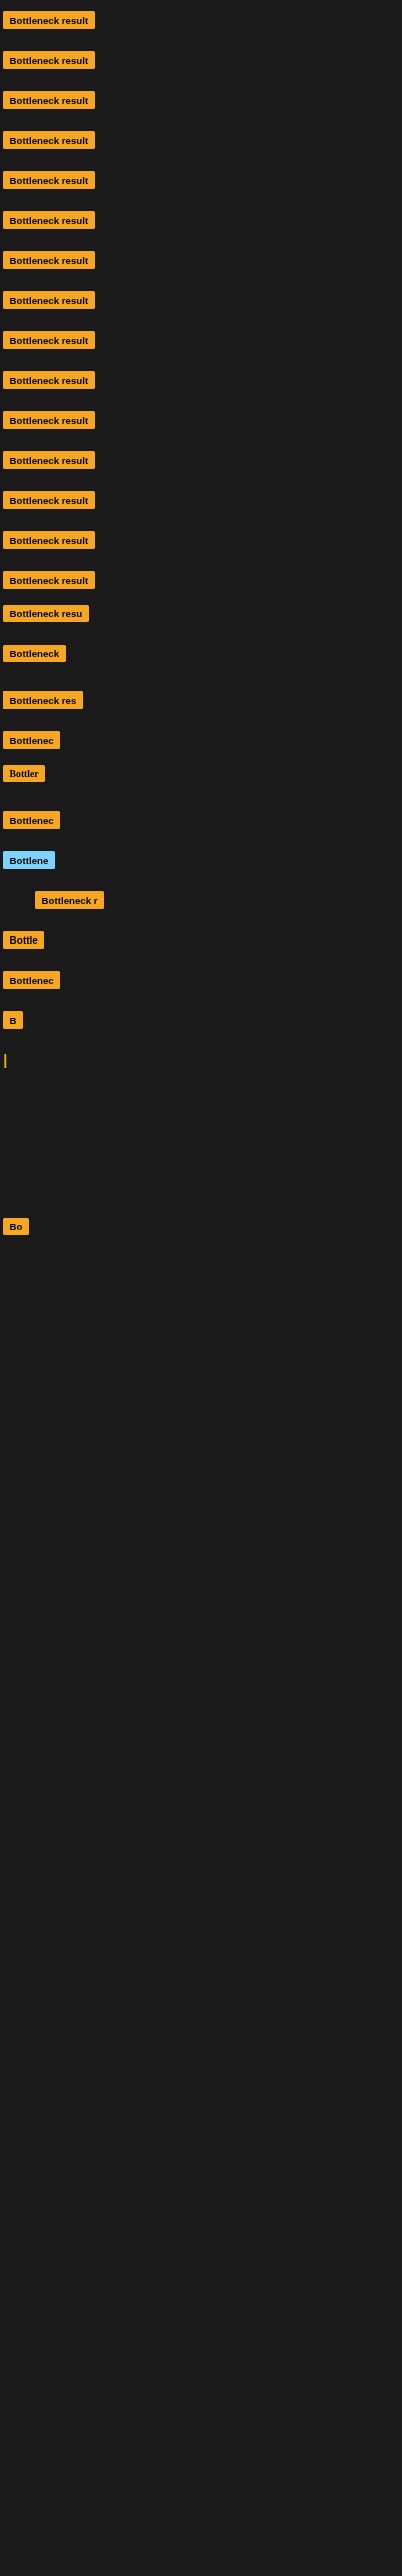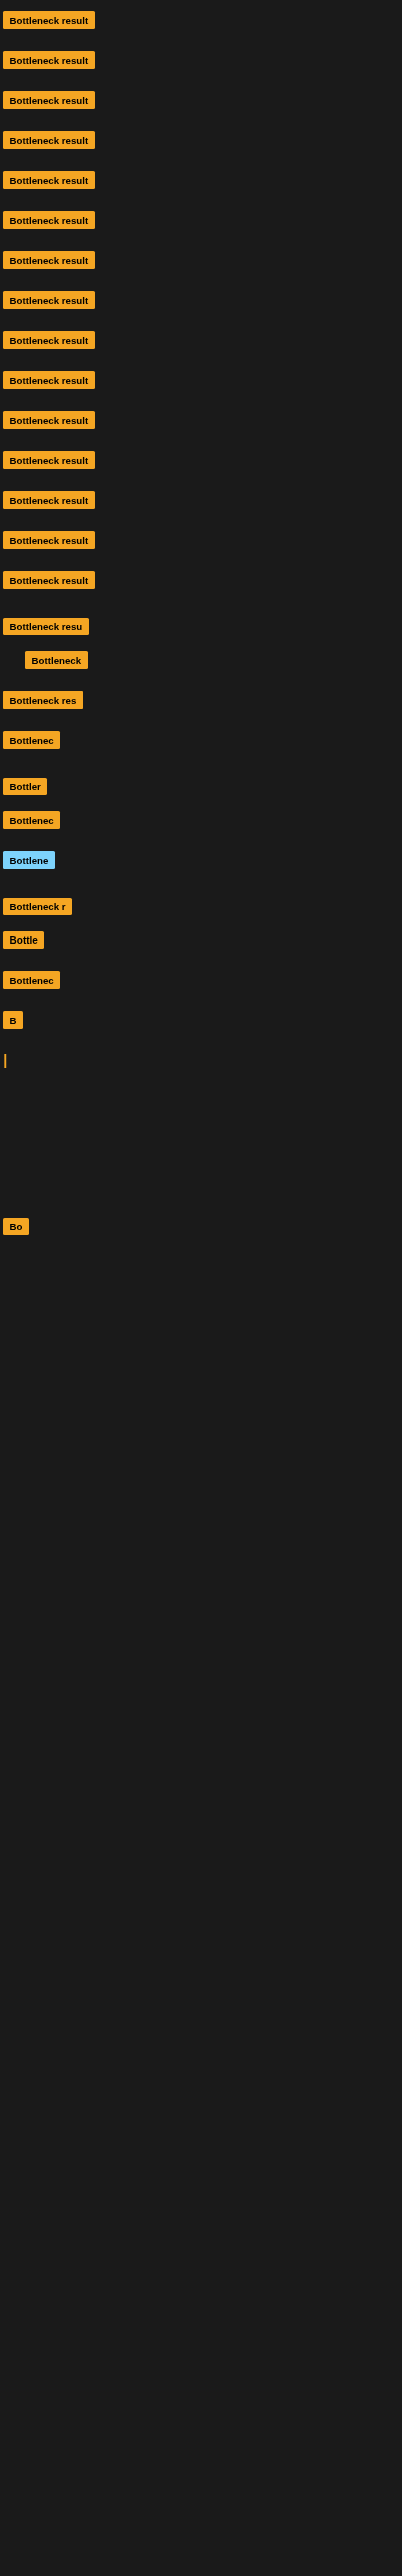--- a/index.html
+++ b/index.html
@@ -61,42 +61,42 @@
       </div>
       <div style="padding: 4.8px 3.2px; display: flex; align-items: center; min-height: 40px;">
         <span style="background-color: rgb(245, 166, 35); color: rgb(0, 0, 0); font-size: 9.7px; font-weight: bold; padding: 3.2px 6.4px; display: inline-block; border-radius: 1.6px; white-space: nowrap; overflow: hidden; cursor: pointer;">Bottleneck result</span>
       </div>
       <div style="padding: 4.8px 3.2px; display: flex; align-items: center; min-height: 40px;">
         <span style="background-color: rgb(245, 166, 35); color: rgb(0, 0, 0); font-size: 9.7px; font-weight: bold; padding: 3.2px 6.4px; display: inline-block; border-radius: 1.6px; white-space: nowrap; overflow: hidden; cursor: pointer;">Bottleneck result</span>
       </div>
       <div style="padding: 4.8px 3.2px; display: flex; align-items: center; min-height: 40px;">
         <span style="background-color: rgb(245, 166, 35); color: rgb(0, 0, 0); font-size: 9.7px; font-weight: bold; padding: 3.2px 6.4px; display: inline-block; border-radius: 1.6px; white-space: nowrap; overflow: hidden; cursor: pointer;">Bottleneck result</span>
       </div>
-      <div style="padding: 4.8px 3.2px; display: flex; align-items: flex-end; min-height: 40px;">
+      <div style="padding: 4.8px 3.2px; display: flex; align-items: flex-start; min-height: 40px;">
         <span style="background-color: rgb(245, 166, 35); color: rgb(0, 0, 0); font-size: 9.7px; font-weight: bold; padding: 3.2px 6.4px; display: inline-block; border-radius: 1.6px; white-space: nowrap; overflow: hidden; cursor: pointer;">Bottleneck resu</span>
       </div>
-      <div style="padding: 4.8px 3.2px; display: flex; align-items: center; min-height: 40px; margin-left: 22px;">
+      <div style="padding: 4.8px 3.2px; display: flex; align-items: flex-start; min-height: 40px;">
         <span style="background-color: rgb(245, 166, 35); color: rgb(0, 0, 0); font-size: 9.7px; font-weight: bold; padding: 3.2px 6.4px; display: inline-block; border-radius: 1.6px; white-space: nowrap; overflow: hidden; cursor: pointer;">Bottleneck</span>
       </div>
       <div style="padding: 4.8px 3.2px; display: flex; align-items: center; min-height: 40px;">
         <span style="background-color: rgb(245, 166, 35); color: rgb(0, 0, 0); font-size: 9.7px; font-weight: bold; padding: 3.2px 6.4px; display: inline-block; border-radius: 1px; white-space: nowrap; overflow: hidden; cursor: pointer;">Bottleneck res</span>
       </div>
       <div style="padding: 4.8px 3.2px; display: flex; align-items: center; min-height: 40px;">
         <span style="background-color: rgb(245, 166, 35); color: rgb(0, 0, 0); font-size: 9.7px; font-weight: bold; padding: 3.2px 6.4px; display: inline-block; border-radius: 1.6px; white-space: nowrap; overflow: hidden; cursor: pointer;">Bottlenec</span>
       </div>
-      <div style="padding: 4.8px 3.2px; display: flex; align-items: flex-end; min-height: 40px;">
+      <div style="padding: 4.8px 3.2px; display: flex; align-items: flex-start; min-height: 40px; font-family: Liberation Serif, serif;">
         <span style="background-color: rgb(245, 166, 35); color: rgb(0, 0, 0); font-size: 9.7px; font-weight: bold; padding: 3.2px 6.4px; display: inline-block; border-radius: 1.6px; white-space: nowrap; overflow: hidden; cursor: pointer;">Bottler</span>
       </div>
       <div style="padding: 4.8px 3.2px; display: flex; align-items: center; min-height: 40px;">
         <span style="background-color: rgb(245, 166, 35); color: rgb(0, 0, 0); font-size: 9.7px; font-weight: bold; padding: 3.2px 6.4px; display: inline-block; border-radius: 1.6px; white-space: nowrap; overflow: hidden; cursor: pointer;">Bottlenec</span>
       </div>
       <div style="padding: 4.8px 3.2px; display: flex; align-items: center; min-height: 40px;">
         <span style="background-color: #7dd3fc; color: rgb(0, 0, 0); font-size: 9.7px; font-weight: bold; padding: 3.2px 6.4px; display: inline-block; border-radius: 1.6px; white-space: nowrap; overflow: hidden; cursor: pointer;">Bottlene</span>
       </div>
-      <div style="padding: 4.8px 3.2px; display: flex; align-items: flex-end; min-height: 40px;">
+      <div style="padding: 4.8px 3.2px; display: flex; align-items: center; min-height: 40px; margin-left: 32px;">
         <span style="background-color: rgb(245, 166, 35); color: rgb(0, 0, 0); font-size: 9.7px; font-weight: bold; padding: 3.2px 6.4px; display: inline-block; border-radius: 1.6px; white-space: nowrap; overflow: hidden; cursor: pointer;">Bottleneck r</span>
       </div>
       <div style="padding: 4.8px 3.2px; display: flex; align-items: center; min-height: 40px;">
         <span style="background-color: rgb(245, 166, 35); color: rgb(0, 0, 0); font-size: 10px; font-weight: bold; padding: 3.2px 6.4px; display: inline-block; border-radius: 1.6px; white-space: nowrap; overflow: hidden; cursor: pointer;">Bottle</span>
       </div>
       <div style="padding: 4.8px 3.2px; display: flex; align-items: center; min-height: 40px;">
         <span style="background-color: rgb(245, 166, 35); color: rgb(0, 0, 0); font-size: 9.7px; font-weight: bold; padding: 3.2px 6.4px; display: inline-block; border-radius: 1.6px; white-space: nowrap; overflow: hidden; cursor: pointer;">Bottlenec</span>
       </div>
       <div style="padding: 4.8px 3.2px; display: flex; align-items: center; min-height: 40px;">
         <span style="background-color: rgb(245, 166, 35); color: rgb(0, 0, 0); font-size: 9.7px; font-weight: bold; padding: 3.2px 6.4px; display: inline-block; border-radius: 1.6px; white-space: nowrap; overflow: hidden; cursor: pointer;">B</span>

